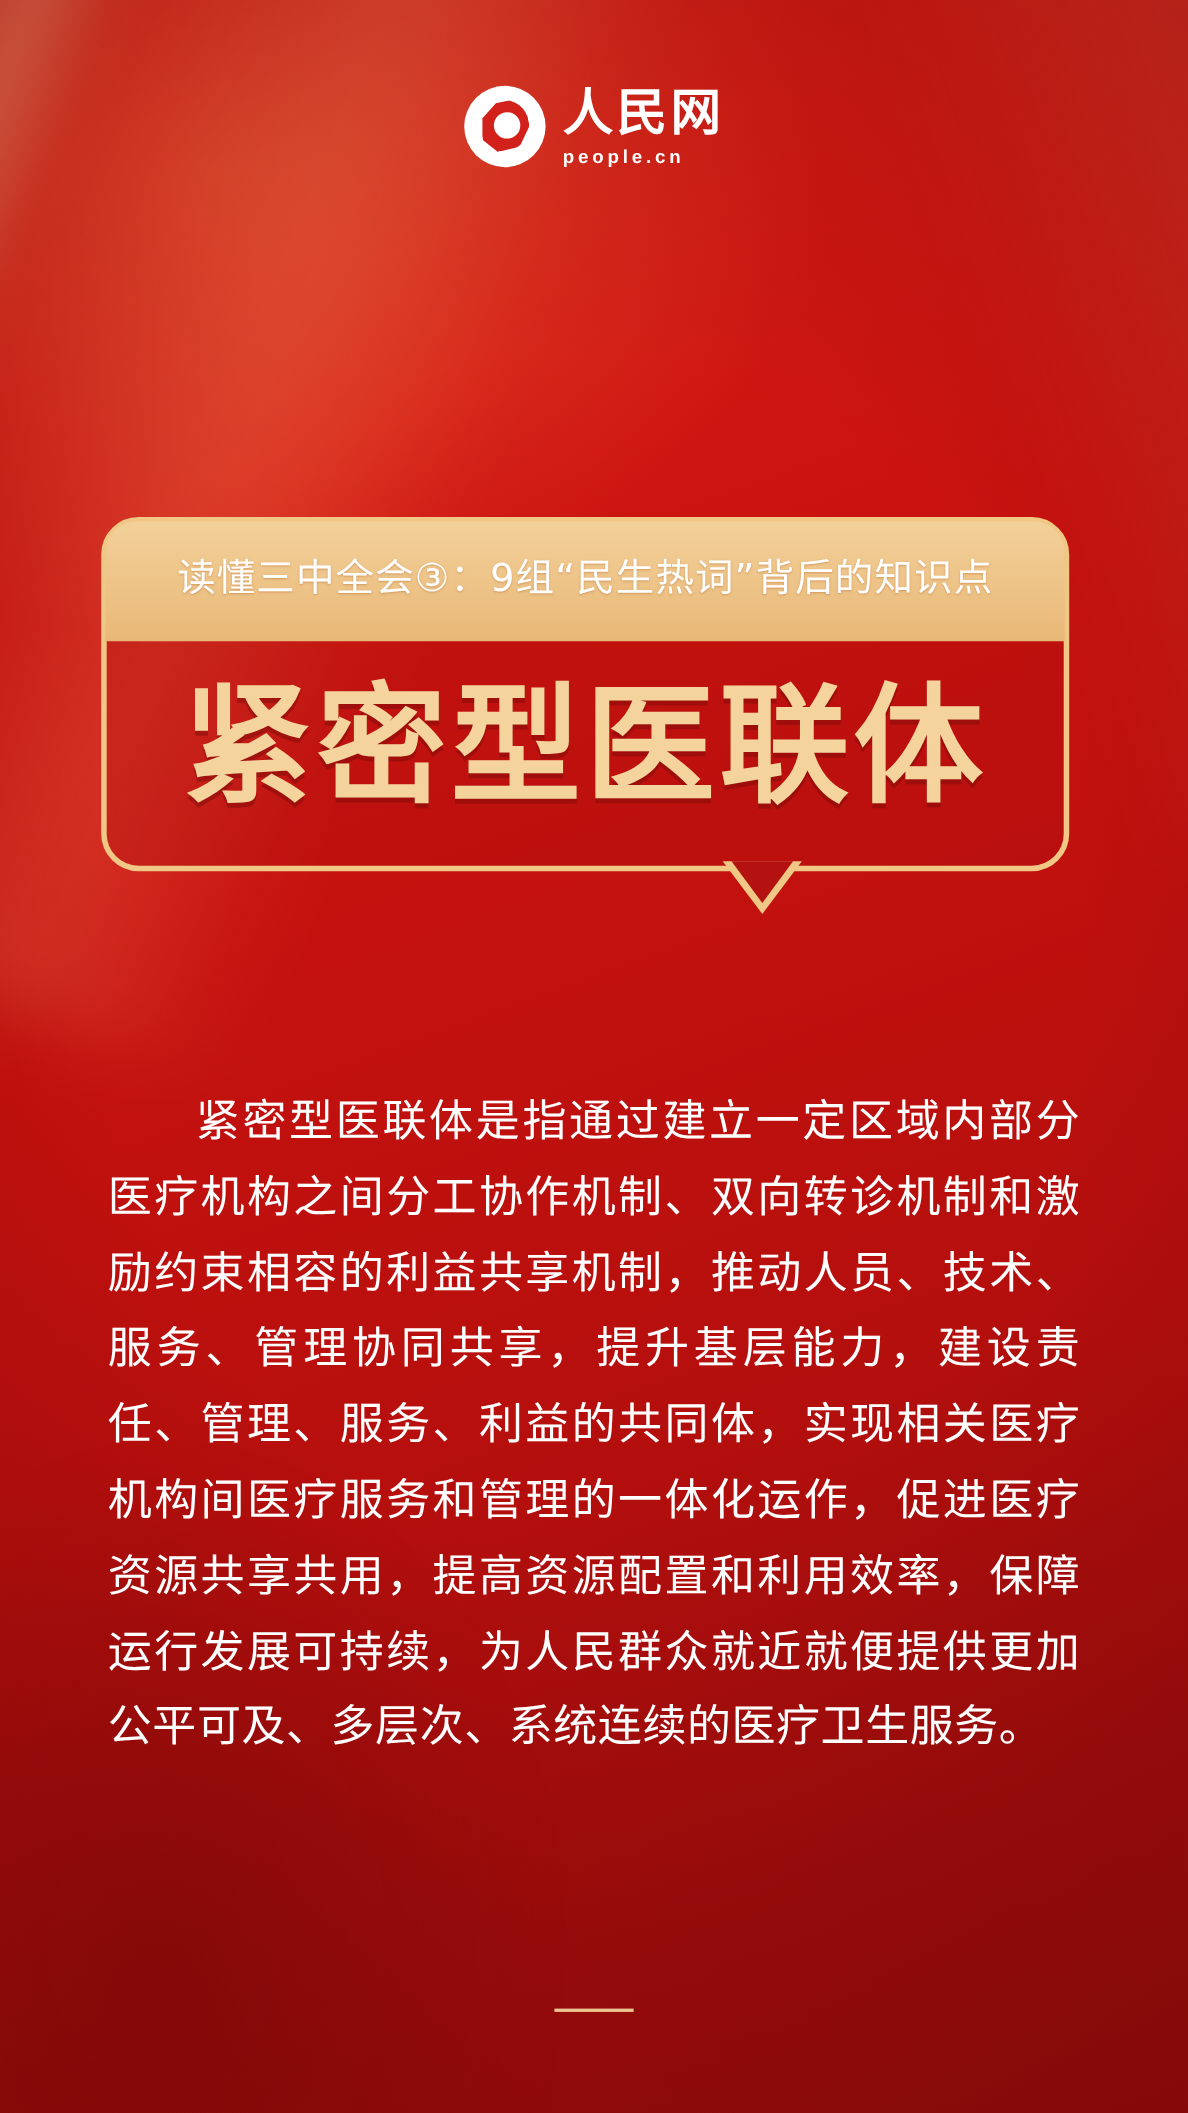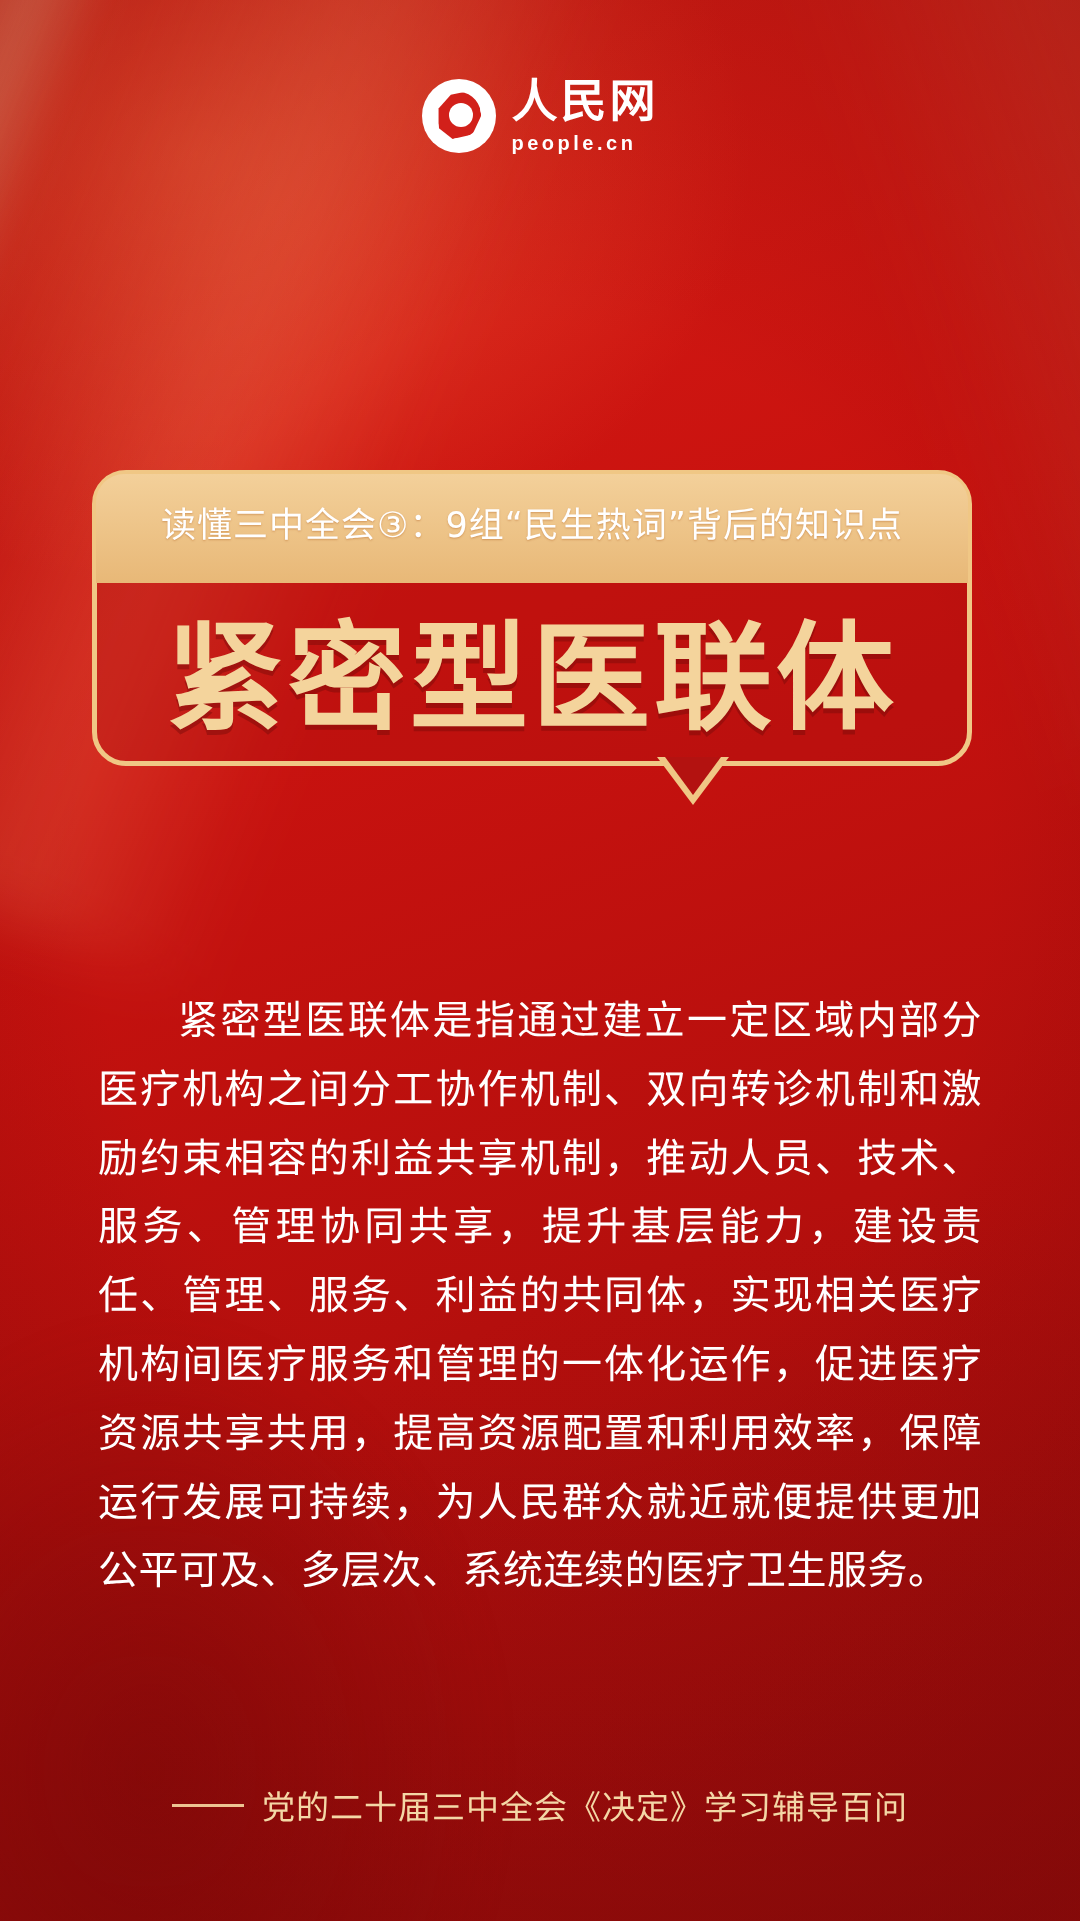--- a/index.html
+++ b/index.html
@@ -112,21 +112,21 @@
   }
   .logo-cn {
     color: #ffffff;
     font-size: 46px;
     font-weight: bold;
     letter-spacing: 3px;
     font-family: "DejaVu Sans", "Liberation Sans", sans-serif;
   }
   .logo-en {
     color: #ffffff;
-    font-size: 20px;
+    font-size: 17px;
     letter-spacing: 3.5px;
     margin-top: 9px;
     font-weight: bold;
   }
 
   
   .bubble {
     position: absolute;
     top: 470px;
     left: 92px;
@@ -146,21 +146,21 @@
   .bubble-header-text {
     color: #ffffff;
     font-size: 35px;
     letter-spacing: 1px;
     font-weight: normal;
     font-family: "DejaVu Sans", "Liberation Sans", sans-serif;
     text-shadow: 0 1px 2px rgba(160,70,10,0.35);
     white-space: nowrap;
   }
   .bubble-body {
-    padding: 34px 20px 20px 20px;
+    padding: 34px 20px 46px 20px;
     text-align: center;
   }
   .bubble-title {
     color: #f4d49c;
     font-size: 118px;
     font-weight: bold;
     letter-spacing: 4px;
     line-height: 1.05;
     font-family: "DejaVu Sans", "Liberation Sans", sans-serif;
     text-shadow: 0 5px 0 rgba(120,10,8,0.45);
@@ -257,16 +257,15 @@
     </div>
     <div class="bubble-tail"></div>
   </div>
 
   <div class="article">
     <p>紧密型医联体是指通过建立一定区域内部分医疗机构之间分工协作机制、双向转诊机制和激励约束相容的利益共享机制，推动人员、技术、服务、管理协同共享，提升基层能力，建设责任、管理、服务、利益的共同体，实现相关医疗机构间医疗服务和管理的一体化运作，促进医疗资源共享共用，提高资源配置和利用效率，保障运行发展可持续，为人民群众就近就便提供更加公平可及、多层次、系统连续的医疗卫生服务。</p>
   </div>
 
   <div class="footer">
     <span class="footer-rule"></span>
-    <span class="footer-text">党的二十届三中全会《决定》学习辅导百问</span>
   </div>
 
 </div>
 
 </body></html>

